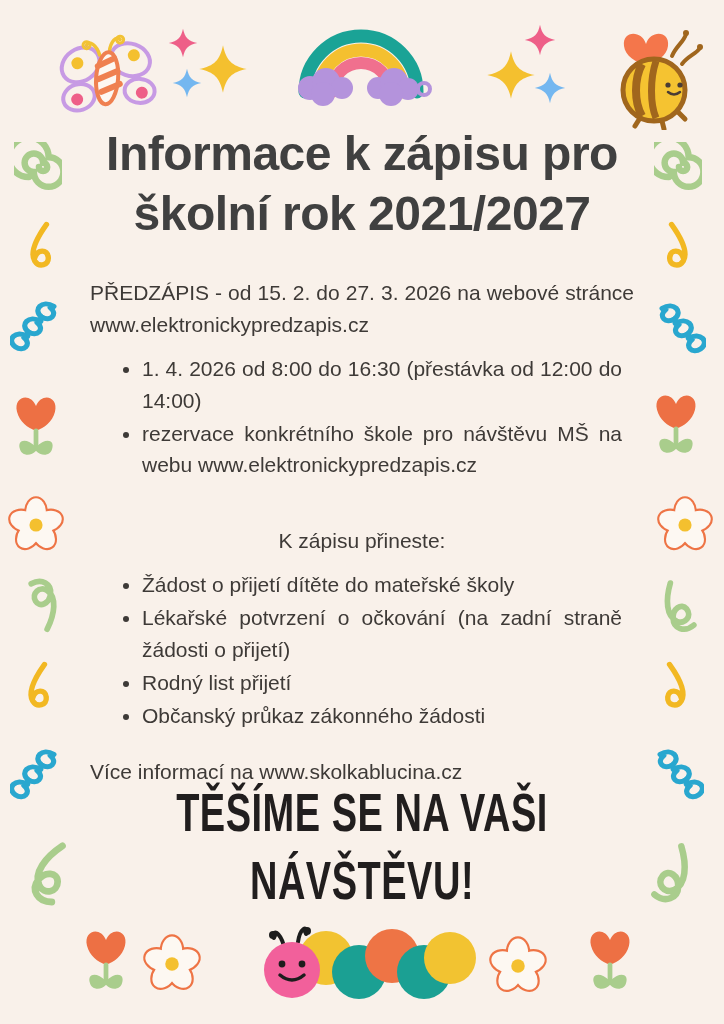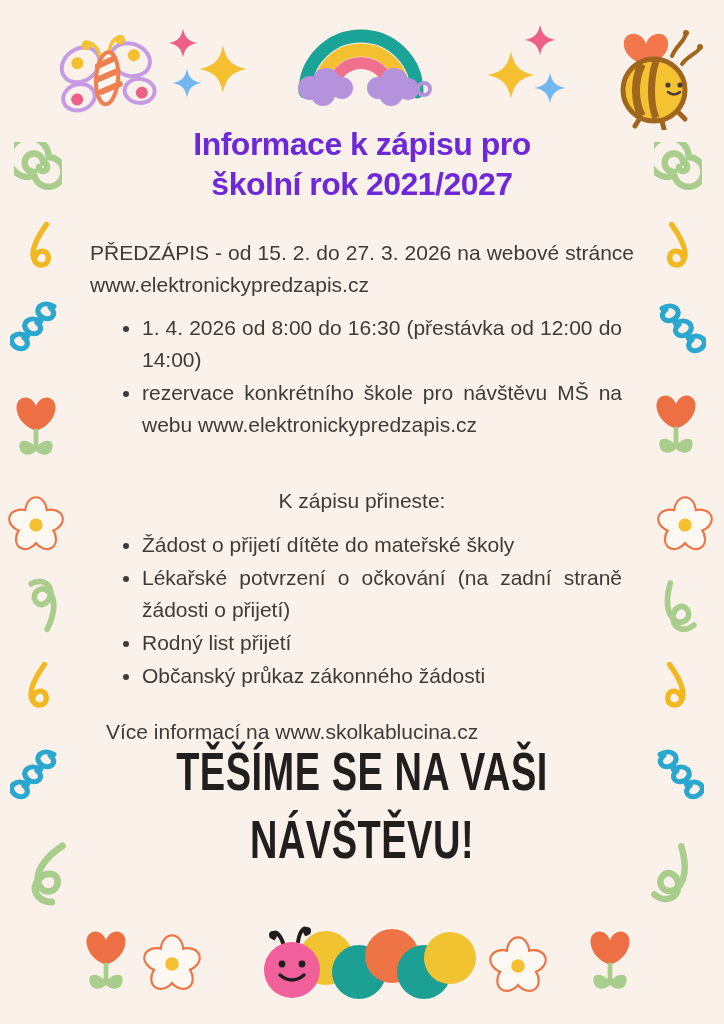--- a/index.html
+++ b/index.html
@@ -8,29 +8,29 @@
     background:#f9f1ea;
     font-family:"Liberation Sans", sans-serif;
   }
   
   .content{
     position:absolute;left:90px;top:0;width:544px;
     color:#3e3a37;font-size:21px;line-height:1.52;
   }
   .title{
     margin:124px 0 0;text-align:center;
-    font-weight:700;font-size:32px;line-height:1.26;
-    color:#6d28d9;letter-spacing:-0.5px;
+    font-weight:700;font-size:48px;line-height:1.26;
+    color:#404040;letter-spacing:-0.5px;
   }
   .para{margin:32px 0 0;text-align:justify;}
   .section-heading{margin:30px 0 0;}
   .section-heading.tight{margin-top:44px;text-align:center;}
   ul.doc-list{margin:12px;padding:0 0 0 40px;}
   ul.doc-list li{text-align:justify;margin:1px 0;}
-  .more-info{margin:24px 16px 0;}
+  .more-info{margin:24px 0 0;}
   .closing{
     margin:16px 0 0;text-align:center;
     font-weight:700;font-size:38px;line-height:1.25;
     color:#211e1e;letter-spacing:0.5px;
     transform:scaleY(1.42);transform-origin:50% 60%;
   }
   
   .deco{position:absolute;pointer-events:none;}
   .c-green{color:#a9cd8c}.c-yellow{color:#f2b822}.c-cyan{color:#29a7cf}
   .c-pink{color:#ee5f88}.c-blue{color:#74b7f0}.c-gold{color:#f4c02f}

